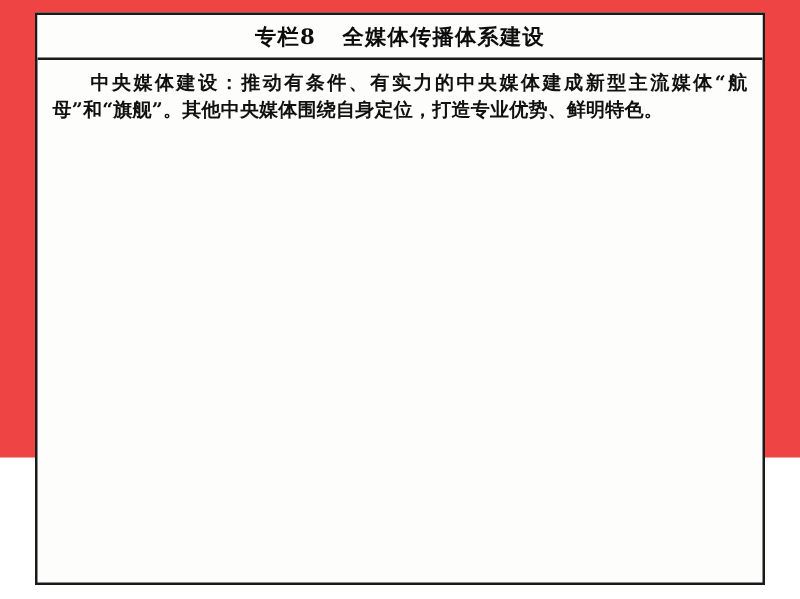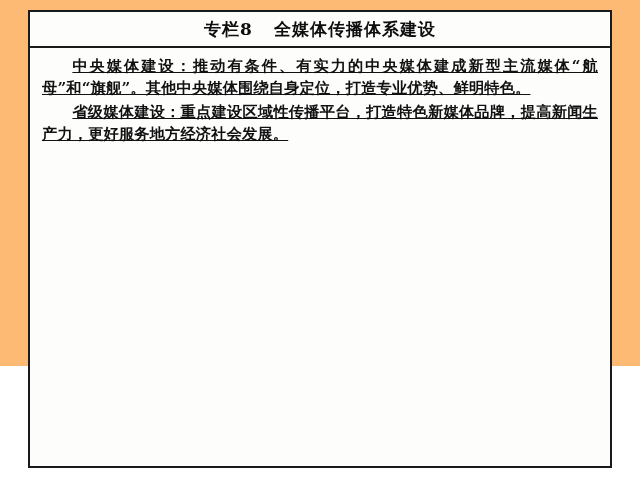--- a/index.html
+++ b/index.html
@@ -10,21 +10,21 @@
     width: 640px;
     height: 479px;
     background: #ffffff;
     font-family: "DejaVu Serif", "Liberation Serif", serif;
     overflow: hidden;
   }
   .page {
     position: relative;
     width: 640px;
     height: 366px;
-    background: #fdba74;
+    background: #ef4444;
   }
   .box {
     position: absolute;
     left: 28px;
     top: 10px;
     width: 584px;
     height: 458px;
     border: 2px solid #1a1a1a;
     box-sizing: border-box;
     background: #fdfdfc;
@@ -59,34 +59,32 @@
   p.para {
     margin: 0 0 1px 0;
     font-size: 15.2px;
     line-height: 1.47;
     color: #111111;
     text-align: justify;
     text-justify: inter-ideograph;
     text-indent: 2em;
     font-weight: bold;
     letter-spacing: 0.2px;
-    text-decoration: underline;
   }
 </style>
 </head>
 <body>
 
 <div class="page">
   <div class="box">
 
     <div class="title-bar">
       <div class="title-text">
         <span>专栏</span><span class="num">8</span><span class="title-gap"></span><span>全媒体传播体系建设</span>
       </div>
     </div>
 
     <div class="body">
       <p class="para">中央媒体建设：推动有条件、有实力的中央媒体建成新型主流媒体“航母”和“旗舰”。其他中央媒体围绕自身定位，打造专业优势、鲜明特色。</p>
-      <p class="para">省级媒体建设：重点建设区域性传播平台，打造特色新媒体品牌，提高新闻生产力，更好服务地方经济社会发展。</p>
     </div>
 
   </div>
 </div>
 
 </body></html>

